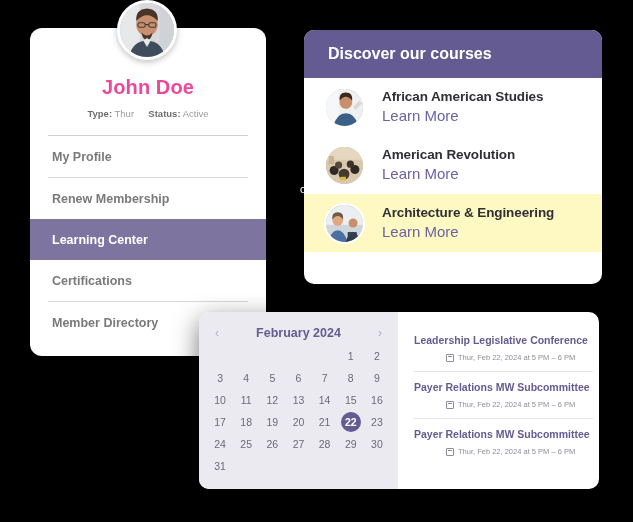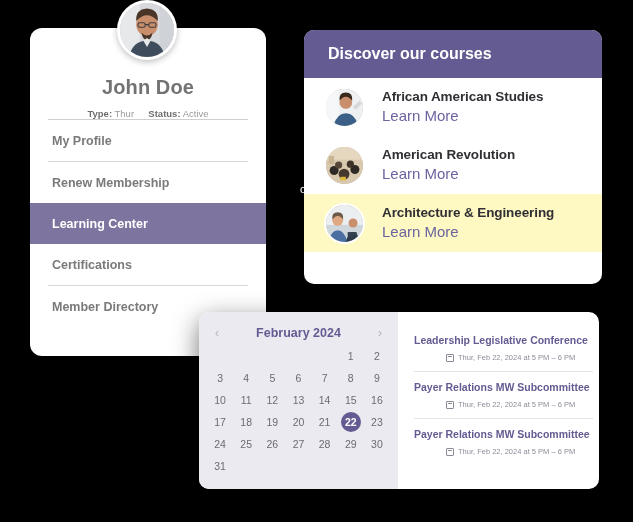--- a/index.html
+++ b/index.html
@@ -24,31 +24,31 @@
   .avatar {
     width:60px; height:60px; border-radius:50%;
     border:3px solid #ffffff; background:#cfd3d8;
     overflow:hidden; position:relative;
     box-shadow:0 2px 6px rgba(0,0,0,.25);
   }
   .avatar svg { display:block; width:100%; height:100%; }
 
   .profile-name {
     margin-top:48px; text-align:center;
-    font-size:20px; font-weight:bold; color:#737373; letter-spacing:.1px;
+    font-size:20px; font-weight:bold; color:#ec4899; letter-spacing:.1px;
   }
   .profile-meta {
     margin-top:9px; text-align:center; font-size:9.5px; color:#9b9b9b;
   }
   .profile-meta b { color:#6e6e6e; font-weight:bold; }
   .profile-meta .gap { display:inline-block; width:9px; }
 
   .divider { height:1px; background:#cfcfcf; margin:0 18px; }
 
-  .menu { }
+  .menu { margin-top:16px; }
   .menu-item {
     height:41px; display:flex; align-items:center;
     padding-left:22px; font-size:12.5px; color:#7a7a7a; font-weight:600;
     cursor:pointer;
   }
   .menu-item.active { background:#7d75a0; color:#ffffff; }
   .menu-sep { height:1px; background:#d8d8d8; margin:0 18px; }
 
   
   .courses-card {

